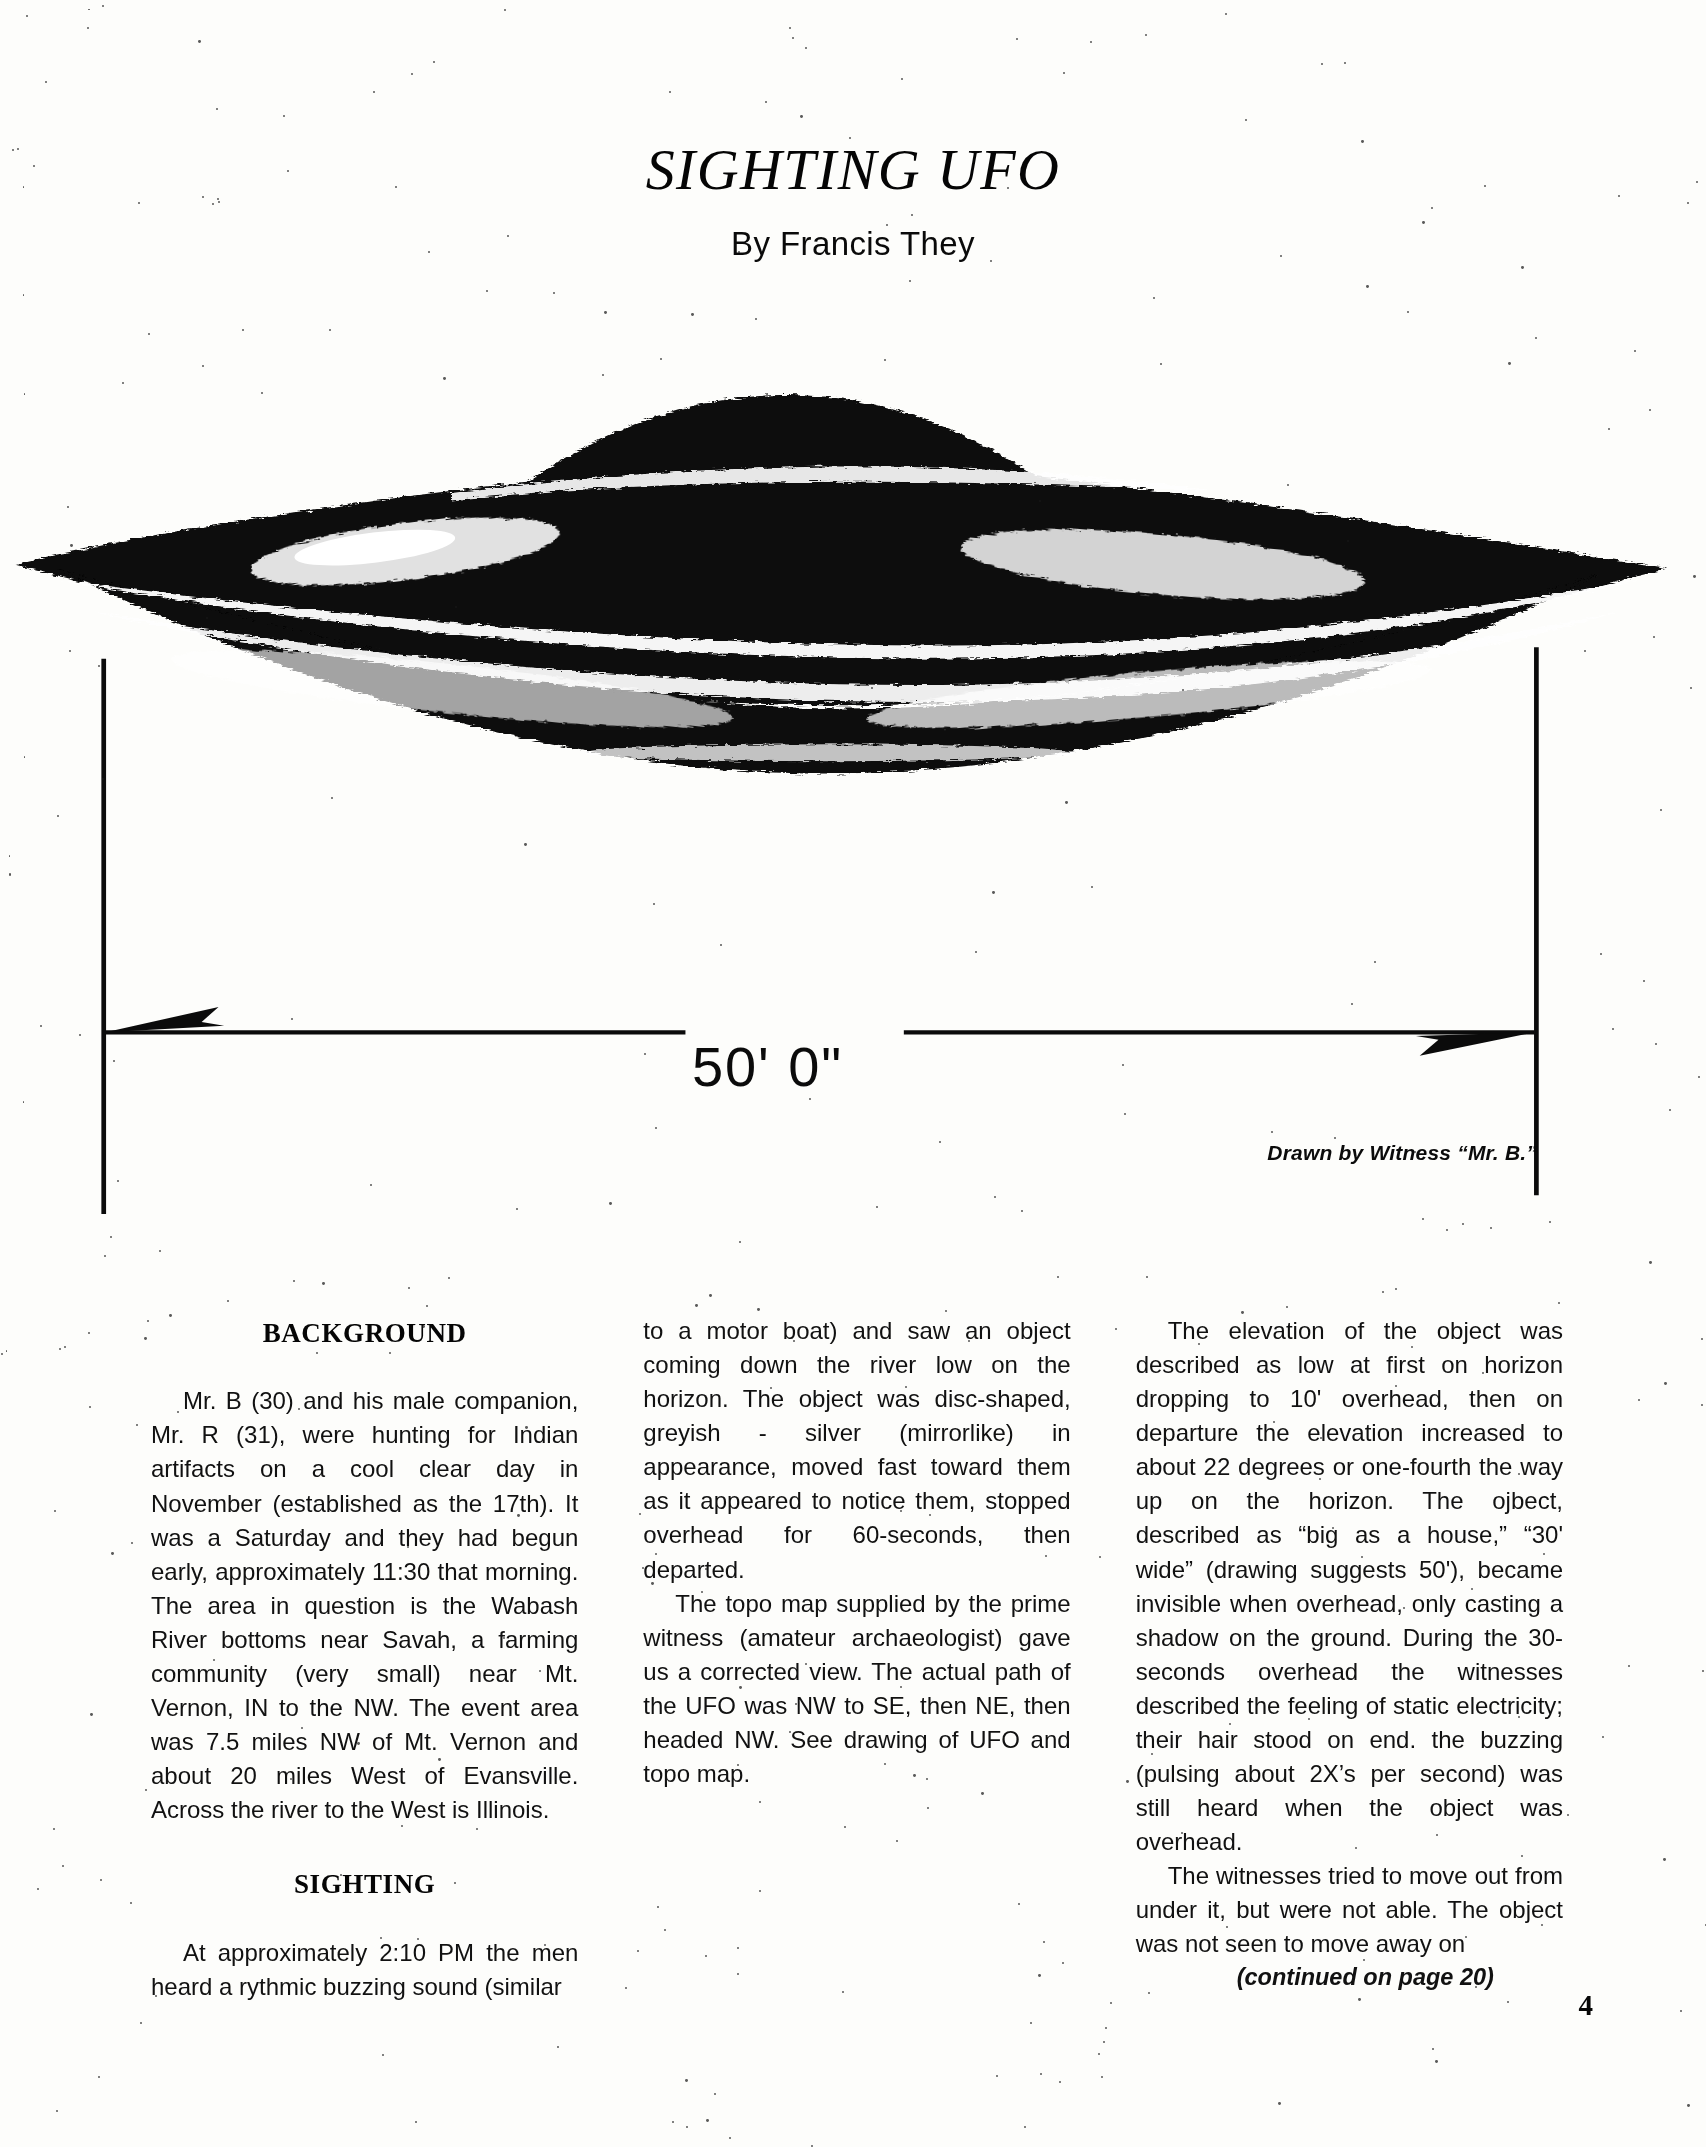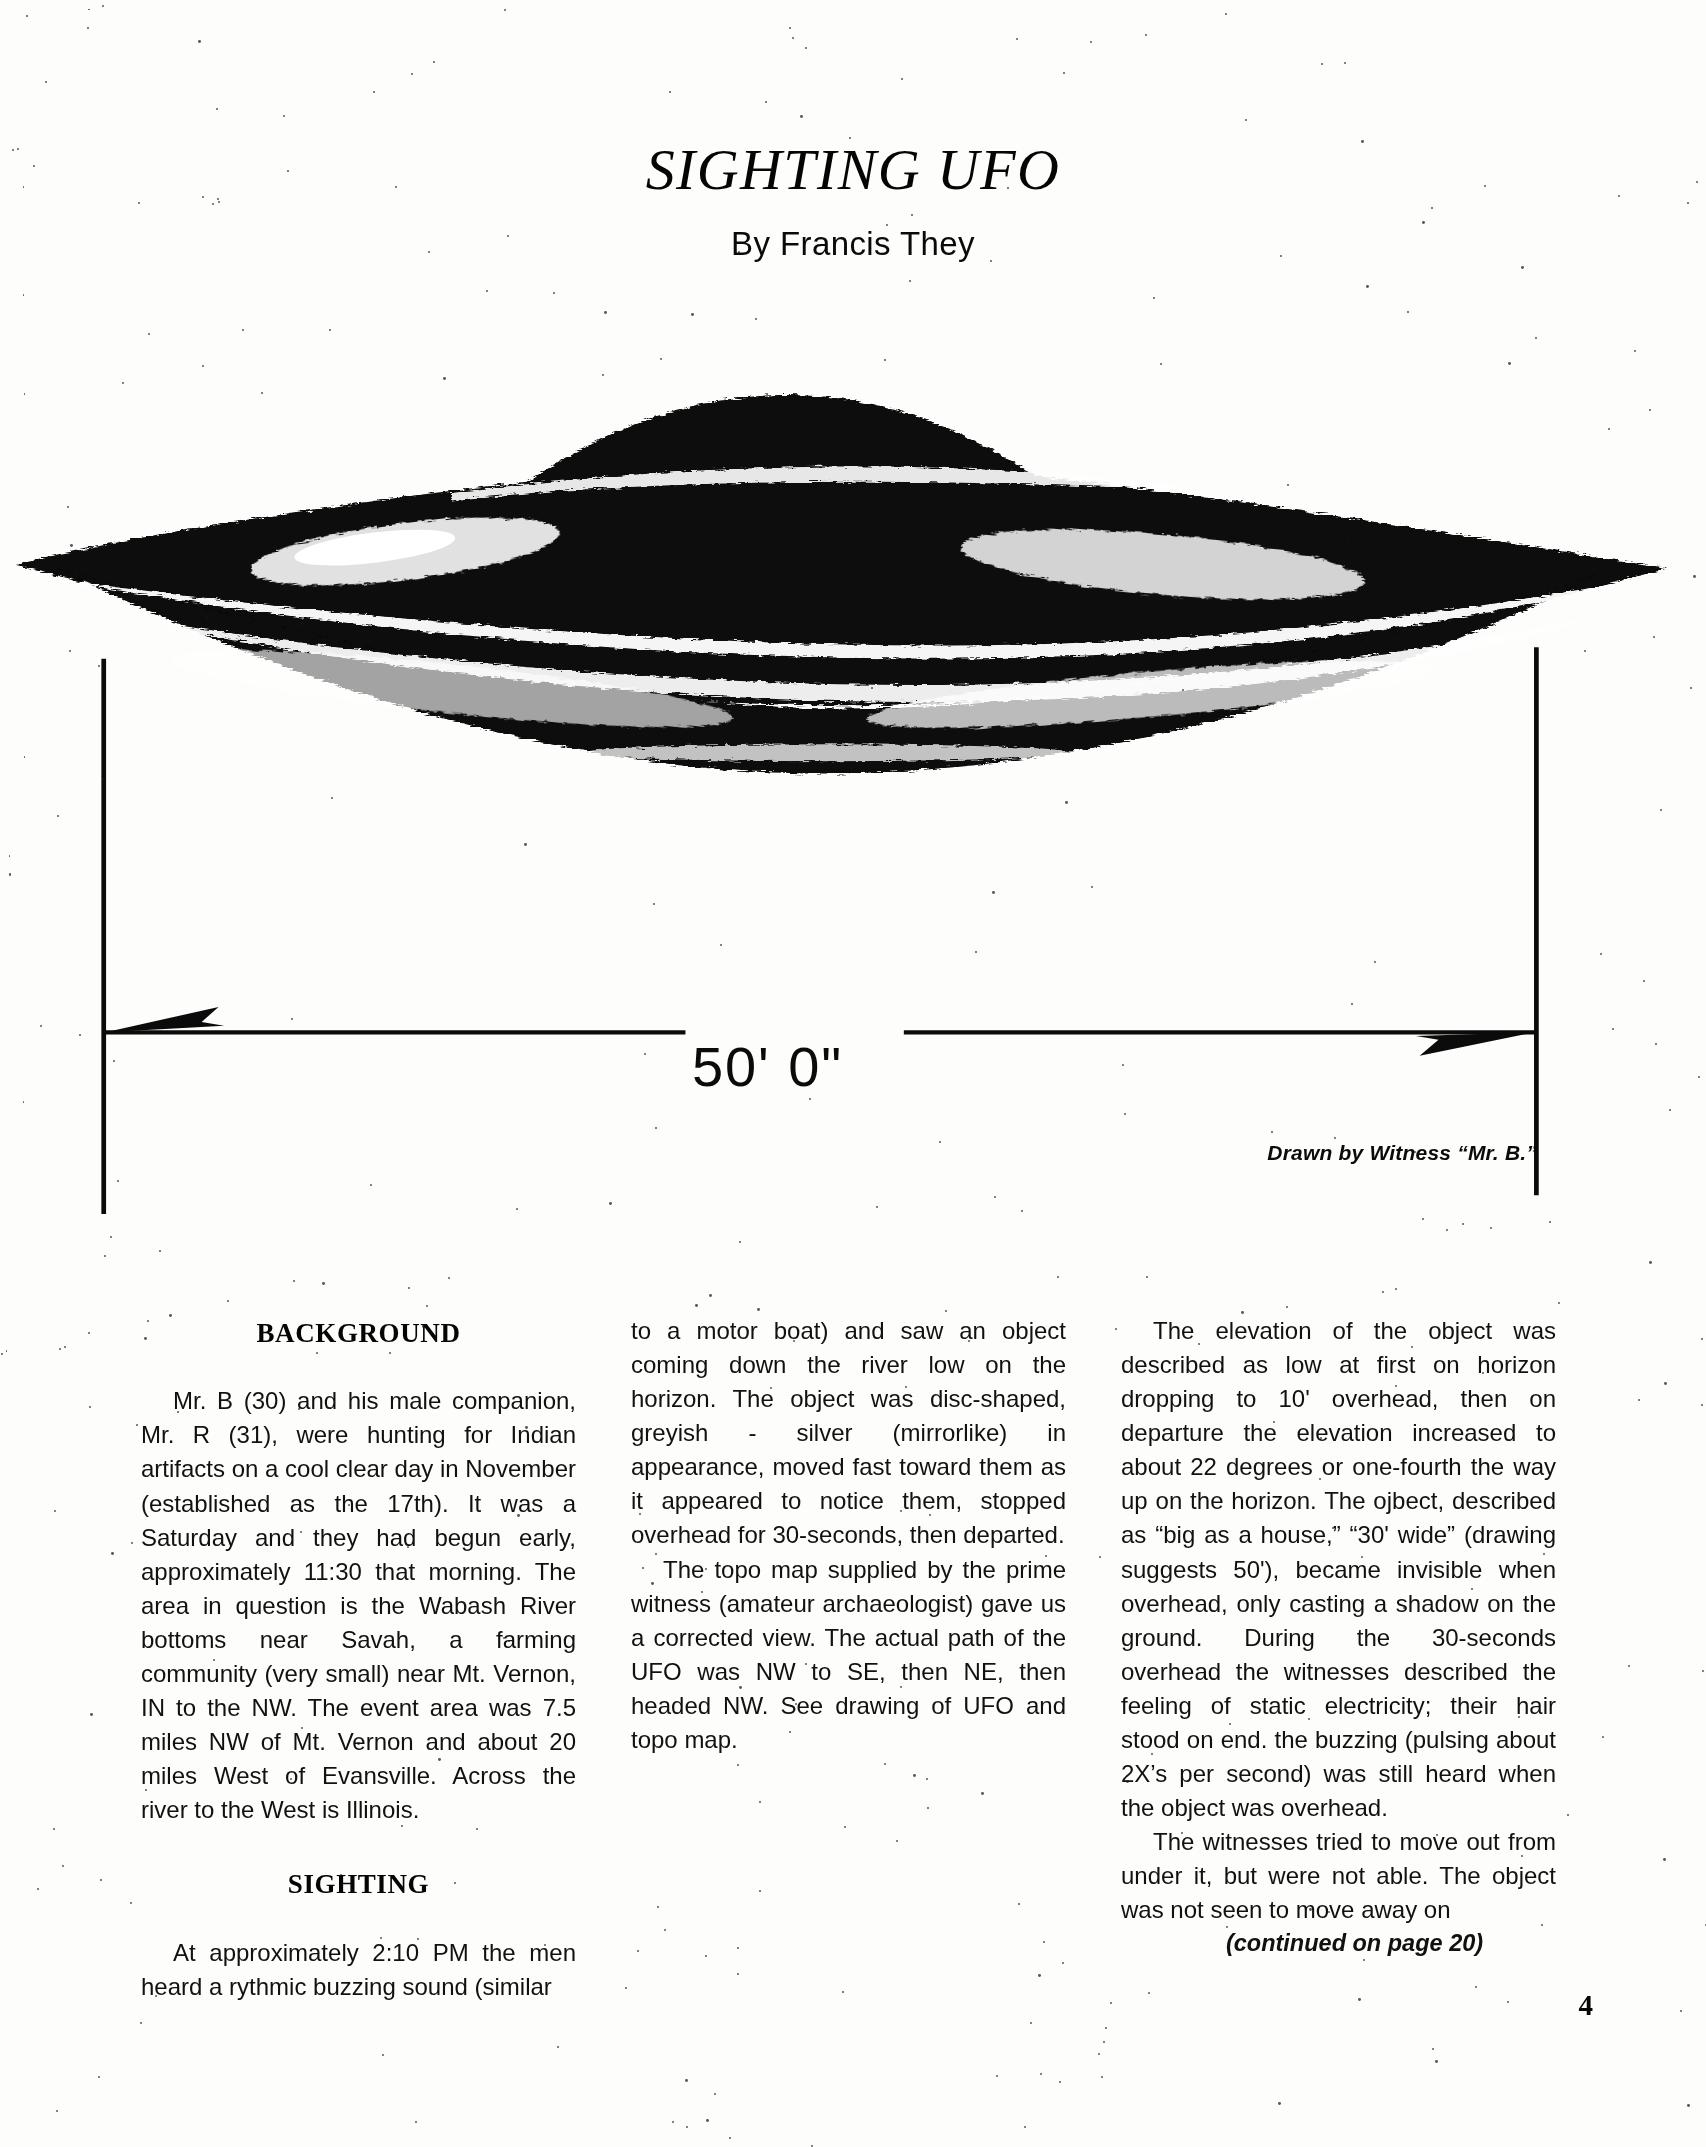--- a/index.html
+++ b/index.html
@@ -108,20 +108,21 @@
   }
   .col {
     width: 435px;
     font-family: "Liberation Sans", sans-serif;
     font-size: 24px;
     line-height: 1.42;
     text-align: justify;
     text-justify: inter-word;
     color: #111;
     hyphens: none;
+    margin-left: 10px;
   }
   .col p {
     margin: 0;
     text-indent: 32px;
   }
   .col p.noindent { text-indent: 0; }
   .section-head {
     text-align: center;
     font-family: "Liberation Serif", serif;
     font-weight: 700;
@@ -248,21 +249,21 @@
   <div class="columns">
 
     <div class="col">
       <div class="section-head">BACKGROUND</div>
       <p>Mr. B (30) and his male companion, Mr. R (31), were hunting for Indian artifacts on a cool clear day in November (established as the 17th). It was a Saturday and they had begun early, approximately 11:30 that morning. The area in question is the Wabash River bottoms near Savah, a farming community (very small) near Mt. Vernon, IN to the NW. The event area was 7.5 miles NW of Mt. Vernon and about 20 miles West of Evansville. Across the river to the West is Illinois.</p>
       <div class="section-head spaced-above">SIGHTING</div>
       <p>At approximately 2:10 PM the men heard a rythmic buzzing sound (similar</p>
     </div>
 
     <div class="col">
-      <p class="noindent">to a motor boat) and saw an object coming down the river low on the horizon. The object was disc-shaped, greyish - silver (mirrorlike) in appearance, moved fast toward them as it appeared to notice them, stopped overhead for 30-seconds, then departed.</p>
+      <p class="noindent">to a motor boat) and saw an object coming down the river low on the horizon. The object was disc-shaped, greyish - silver (mirrorlike) in appearance, moved fast toward them as it appeared to notice them, stopped overhead for 60-seconds, then departed.</p>
       <p>The topo map supplied by the prime witness (amateur archaeologist) gave us a corrected view. The actual path of the UFO was NW to SE, then NE, then headed NW. See drawing of UFO and topo map.</p>
     </div>
 
     <div class="col">
       <p>The elevation of the object was described as low at first on horizon dropping to 10' overhead, then on departure the elevation increased to about 22 degrees or one-fourth the way up on the horizon. The ojbect, described as “big as a house,” “30' wide” (drawing suggests 50'), became invisible when overhead, only casting a shadow on the ground. During the 30-seconds overhead the witnesses described the feeling of static electricity; their hair stood on end. the buzzing (pulsing about 2X’s per second) was still heard when the object was overhead.</p>
       <p>The witnesses tried to move out from under it, but were not able. The object was not seen to move away on</p>
       <p class="continued">(continued on page 20)</p>
     </div>
 
   </div>

